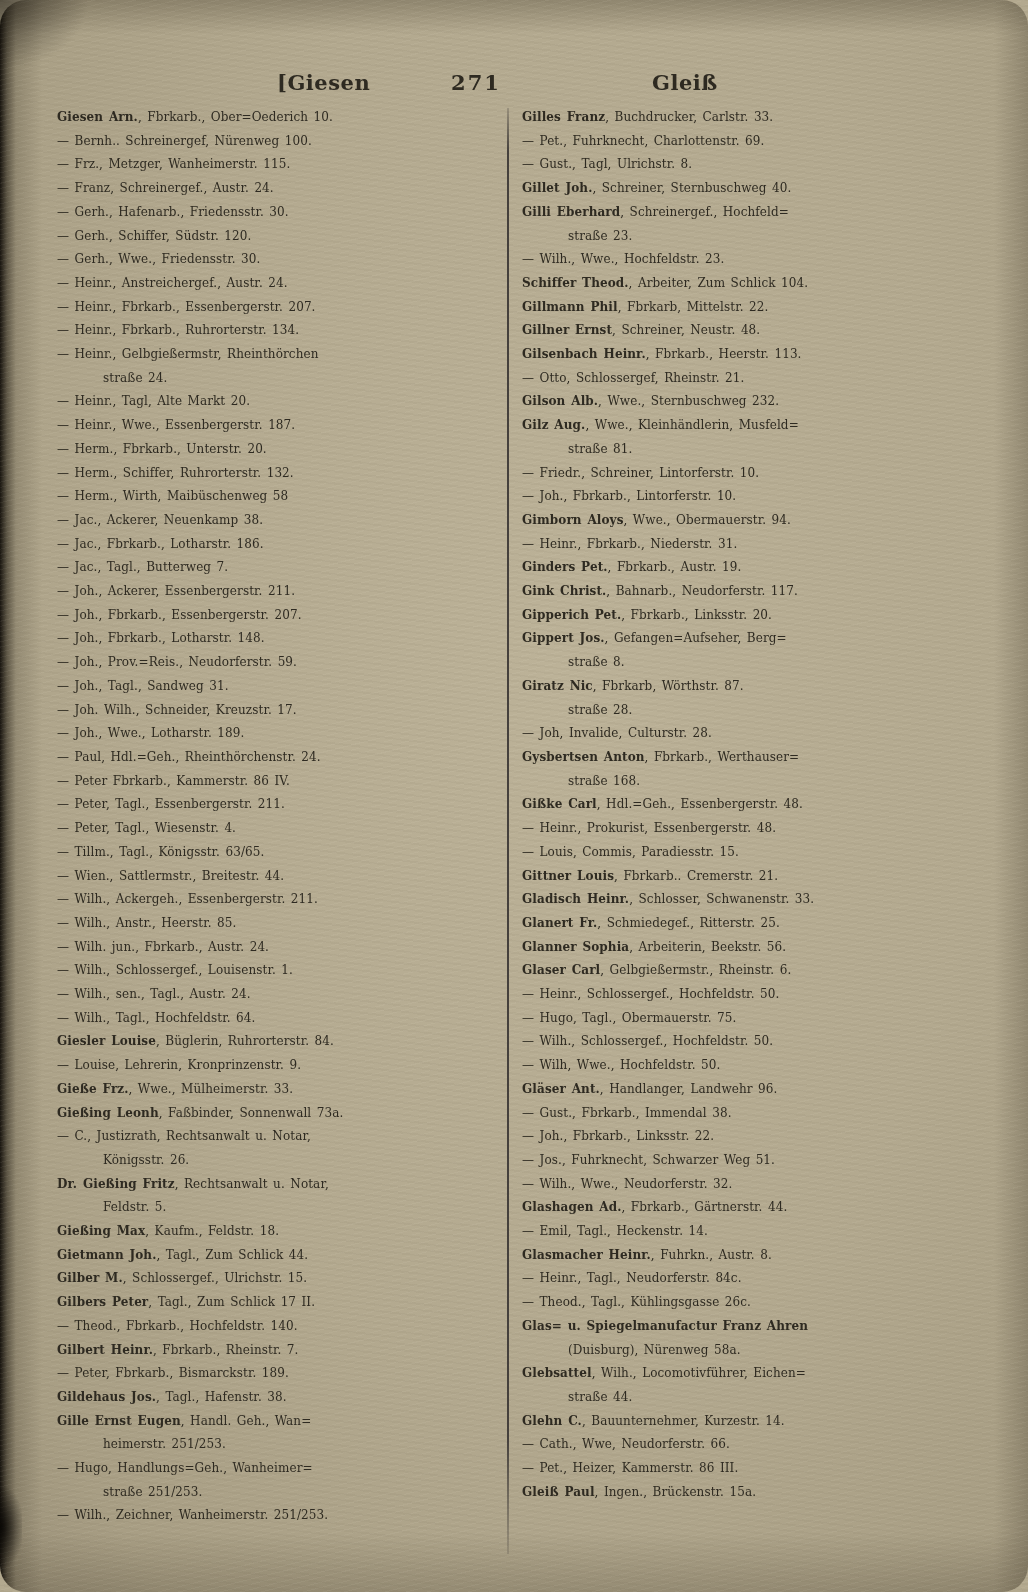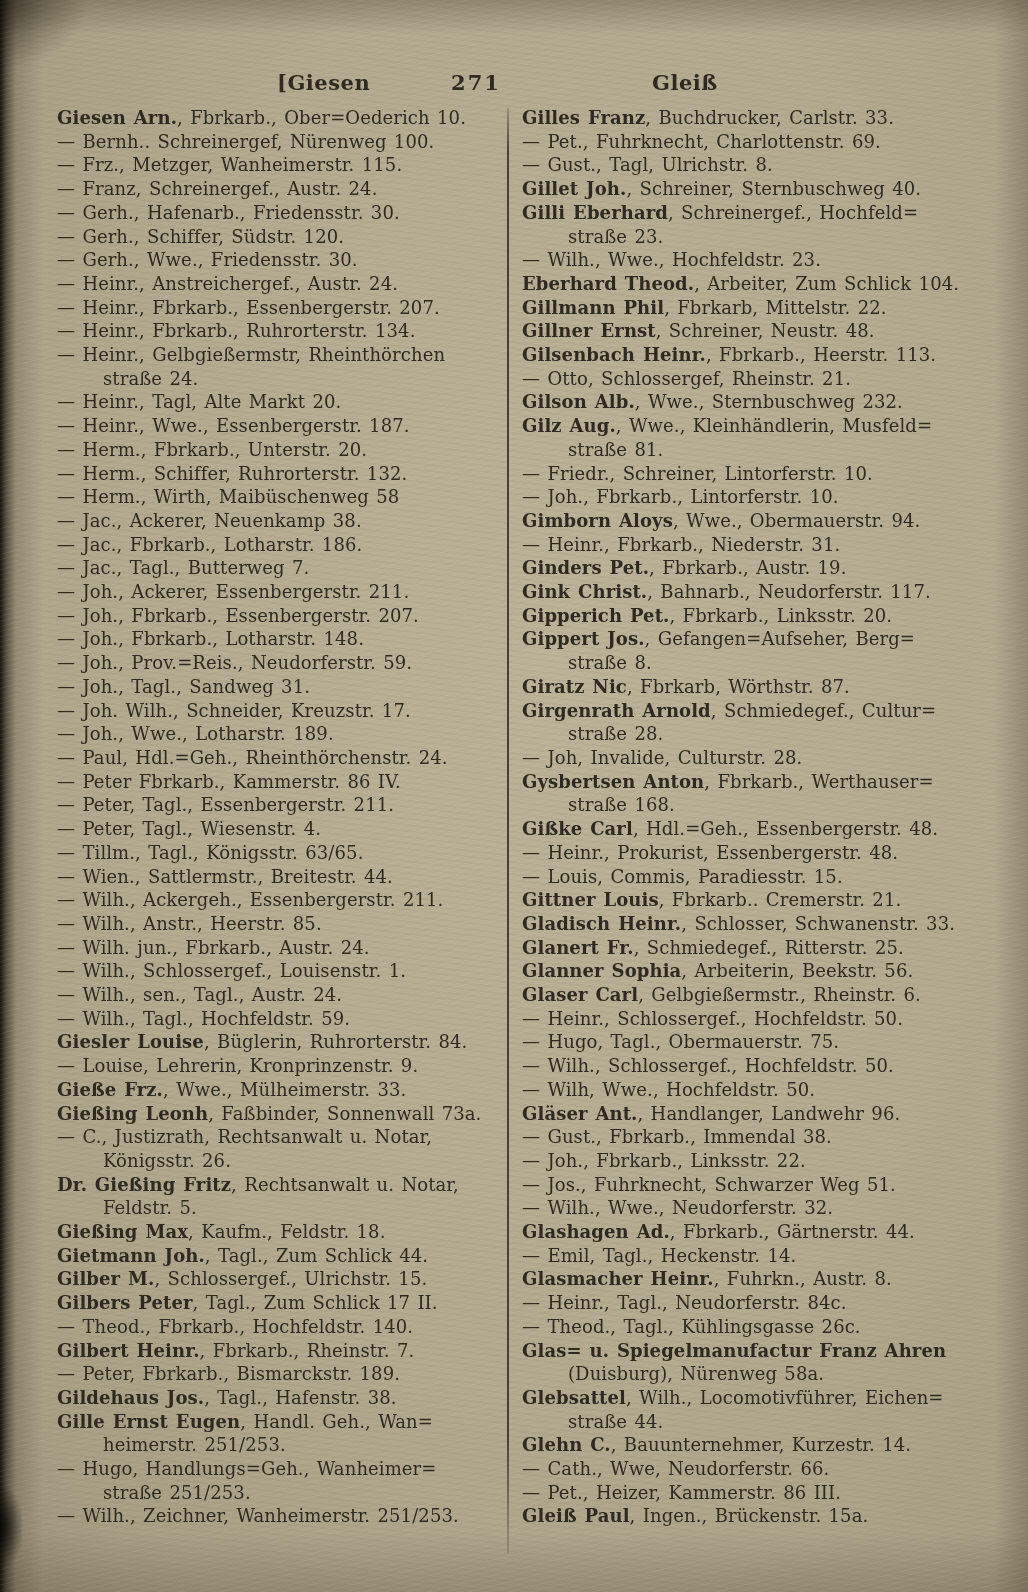--- a/index.html
+++ b/index.html
@@ -18,20 +18,21 @@
     background:var(--paper);
   }
   .page{
     position:absolute;inset:0;
     background:
       linear-gradient(90deg, rgba(12,9,5,0.92) 0px, rgba(30,25,16,0.55) 7px, rgba(55,48,34,0.22) 16px, rgba(0,0,0,0) 42px),
       linear-gradient(270deg, rgba(70,62,46,0.28) 0px, rgba(0,0,0,0) 34px),
       linear-gradient(180deg, rgba(62,54,38,0.30) 0px, rgba(0,0,0,0) 34px),
       linear-gradient(0deg, rgba(62,54,38,0.22) 0px, rgba(0,0,0,0) 60px),
       radial-gradient(ellipse at 54% 42%, #bcb298 0%, var(--paper) 55%, #a89e84 86%, var(--paper-dark) 100%);
+    border-radius: 26px;
   }
   .grain{
     position:absolute;inset:0;pointer-events:none;
     background-image:
       repeating-linear-gradient(7deg, rgba(90,80,60,0.05) 0 2px, transparent 2px 6px),
       repeating-linear-gradient(-14deg, rgba(250,245,228,0.05) 0 1px, transparent 1px 5px);
   }
   .edge-mark{
     position:absolute;left:0;top:1488px;width:22px;height:78px;
     background:radial-gradient(ellipse at 0% 50%, rgba(10,8,5,0.95) 0%, rgba(10,8,5,0) 78%);
@@ -46,21 +47,21 @@
   }
   .hdr{position:absolute;white-space:nowrap;}
   .hdr-left{left:277px;}
   .hdr-num{left:436px;width:80px;text-align:center;letter-spacing:2px;}
   .hdr-right{left:652px;}
   .columns{
     position:absolute;top:106px;left:57px;width:908px;height:1456px;
     display:flex;align-items:stretch;
   }
   .col{
-    font-size:18px;
+    font-size:12px;
     line-height:23.7px;
     letter-spacing:0.1px;
     word-spacing:1.5px;
   }
   .col-left{width:441px;}
   .col-right{flex:1;}
   .divider{
     width:2px;
     margin:2px 13px 8px 9px;
     background:linear-gradient(180deg,
@@ -193,21 +194,21 @@
         <div class="entry">
           <span class="line">— Wilh. jun., Fbrkarb., Austr. 24.</span>
         </div>
         <div class="entry">
           <span class="line">— Wilh., Schlossergef., Louisenstr. 1.</span>
         </div>
         <div class="entry">
           <span class="line">— Wilh., sen., Tagl., Austr. 24.</span>
         </div>
         <div class="entry">
-          <span class="line">— Wilh., Tagl., Hochfeldstr. 59.</span>
+          <span class="line">— Wilh., Tagl., Hochfeldstr. 64.</span>
         </div>
         <div class="entry">
           <span class="line"><b>Giesler Louise</b>, Büglerin, Ruhrorterstr. 84.</span>
         </div>
         <div class="entry">
           <span class="line">— Louise, Lehrerin, Kronprinzenstr. 9.</span>
         </div>
         <div class="entry">
           <span class="line"><b>Gieße Frz.</b>, Wwe., Mülheimerstr. 33.</span>
         </div>
@@ -273,21 +274,21 @@
           <span class="line"><b>Gillet Joh.</b>, Schreiner, Sternbuschweg 40.</span>
         </div>
         <div class="entry">
           <span class="line"><b>Gilli Eberhard</b>, Schreinergef., Hochfeld=</span>
           <span class="line cont">straße 23.</span>
         </div>
         <div class="entry">
           <span class="line">— Wilh., Wwe., Hochfeldstr. 23.</span>
         </div>
         <div class="entry">
-          <span class="line"><b>Eberhard Theod.</b>, Arbeiter, Zum Schlick 104.</span>
+          <span class="line"><b>Schiffer Theod.</b>, Arbeiter, Zum Schlick 104.</span>
         </div>
         <div class="entry">
           <span class="line"><b>Gillmann Phil</b>, Fbrkarb, Mittelstr. 22.</span>
         </div>
         <div class="entry">
           <span class="line"><b>Gillner Ernst</b>, Schreiner, Neustr. 48.</span>
         </div>
         <div class="entry">
           <span class="line"><b>Gilsenbach Heinr.</b>, Fbrkarb., Heerstr. 113.</span>
         </div>
@@ -323,21 +324,20 @@
           <span class="line"><b>Gipperich Pet.</b>, Fbrkarb., Linksstr. 20.</span>
         </div>
         <div class="entry">
           <span class="line"><b>Gippert Jos.</b>, Gefangen=Aufseher, Berg=</span>
           <span class="line cont">straße 8.</span>
         </div>
         <div class="entry">
           <span class="line"><b>Giratz Nic</b>, Fbrkarb, Wörthstr. 87.</span>
         </div>
         <div class="entry">
-          <span class="line"><b>Girgenrath Arnold</b>, Schmiedegef., Cultur=</span>
           <span class="line cont">straße 28.</span>
         </div>
         <div class="entry">
           <span class="line">— Joh, Invalide, Culturstr. 28.</span>
         </div>
         <div class="entry">
           <span class="line"><b>Gysbertsen Anton</b>, Fbrkarb., Werthauser=</span>
           <span class="line cont">straße 168.</span>
         </div>
         <div class="entry">

